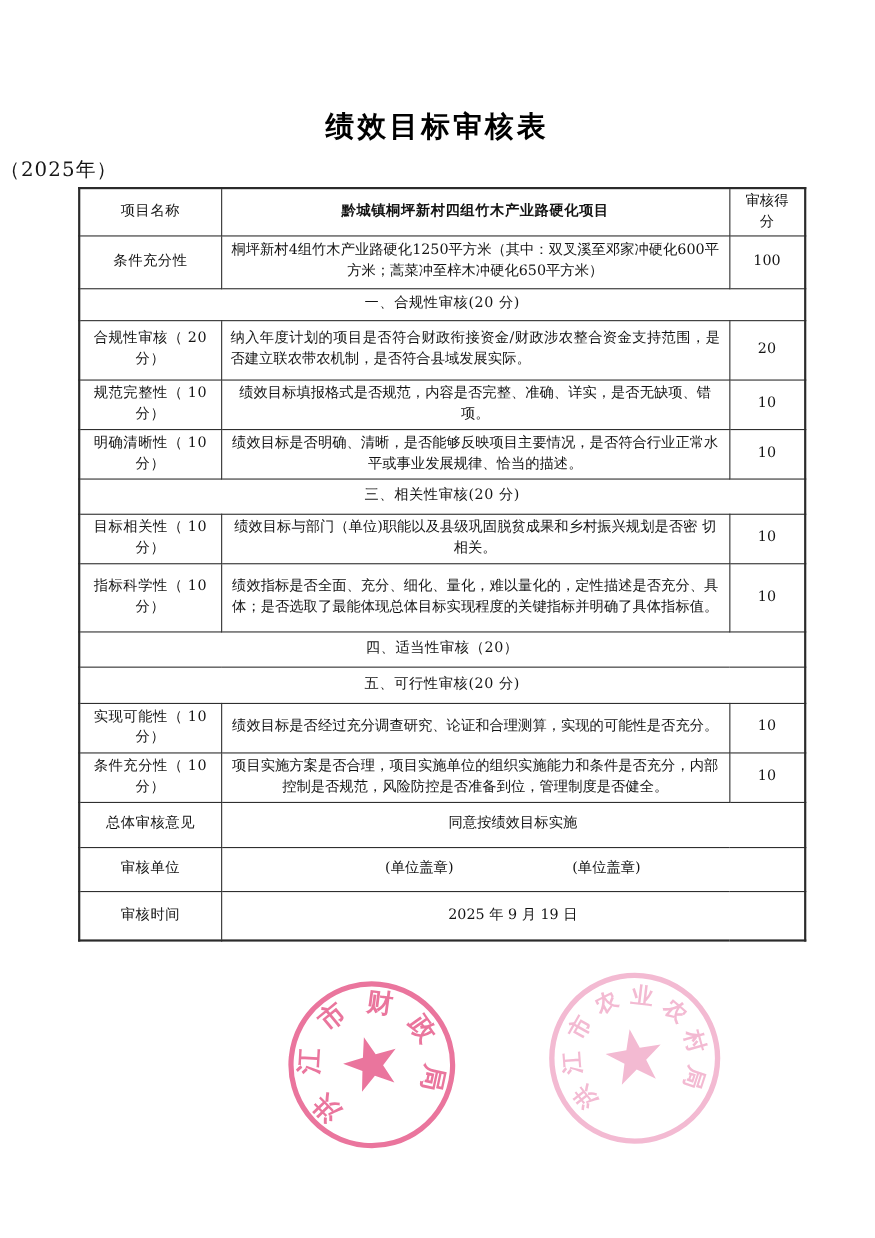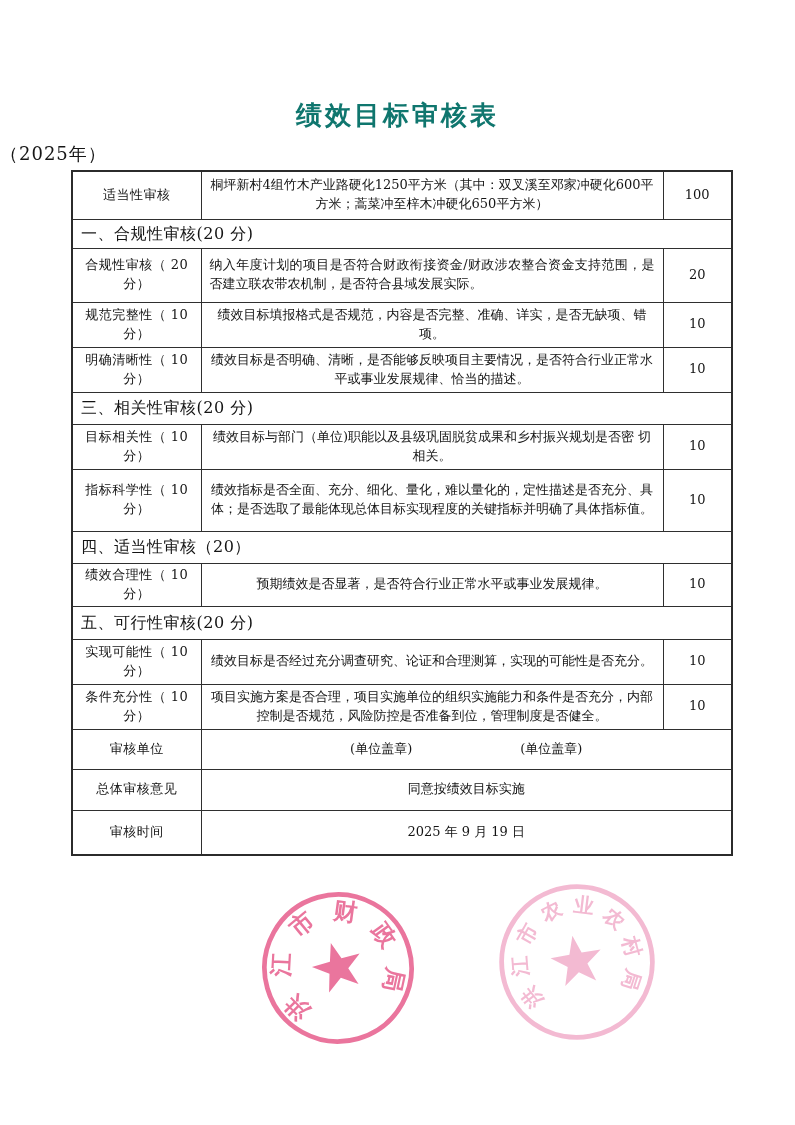--- a/index.html
+++ b/index.html
@@ -3,41 +3,41 @@
 <meta charset="utf-8">
 <style>
   html,body{margin:0;padding:0;}
   body{
     width:795px;height:1125px;background:#ffffff;position:relative;
     font-family:"DejaVu Serif","Liberation Serif",serif;color:#1c1c1c;
     overflow:hidden;
   }
   .doc-title{
     position:absolute;top:98px;left:0;width:795px;text-align:center;
-    font-size:26px;font-weight:bold;letter-spacing:3px;color:#0f766e;
+    font-size:26px;font-weight:bold;letter-spacing:3px;color:#000000;
   }
   .doc-subtitle{
     position:absolute;top:142px;left:0;width:795px;text-align:left;
     font-size:18px;color:#161616;letter-spacing:1px;
   }
   table.review{
     position:absolute;left:71px;top:170px;width:660px;
     border-collapse:collapse;table-layout:fixed;
     font-size:13px;line-height:1.45;color:#141414;
     border:2px solid #2b2b2b;
   }
   table.review td{
     border:1px solid #2f2f2f;padding:2px 8px;vertical-align:middle;
   }
   td.lbl{text-align:center;padding:2px 14px;letter-spacing:.5px;}
   td.crit{text-align:center;}
   td.crit.just{text-align:justify;text-justify:inter-ideograph;}
   td.score{text-align:center;font-family:"DejaVu Serif","Liberation Serif",serif;}
   td.sec{
-    text-align:left;padding-left:6px;font-size:16px;letter-spacing:.5px;
+    text-align:center;padding-left:6px;font-size:13px;letter-spacing:.5px;
   }
   td.projname{text-align:center;font-weight:600;letter-spacing:.5px;}
   .rating-line{display:flex;justify-content:center;align-items:center;gap:52px;}
   .opt{white-space:nowrap;}
   .cb{
     display:inline-block;width:13px;height:13px;border:1.5px solid #262626;
     line-height:12px;text-align:center;font-size:11px;vertical-align:-2px;
     margin-left:4px;font-family:"DejaVu Sans","Liberation Sans",sans-serif;
     font-weight:bold;color:#1a1a1a;box-sizing:border-box;
   }
@@ -56,23 +56,28 @@
 <div class="doc-subtitle">（2025年）</div>
 
 <table class="review">
   <colgroup>
       <col style="width:129px">
       <col style="width:462px">
       <col style="width:69px">
     </colgroup>
 
   <tbody>
+      <tr style="height:42px">
+    <td class="lbl">项目名称</td>
+    <td class="projname">黔城镇桐坪新村四组竹木产业路硬化项目</td>
+    <td class="score">审核得分</td>
+  </tr>
 
   <tr style="height:48px">
-    <td class="lbl">适当性审核</td>
+    <td class="lbl">条件充分性</td>
     <td class="crit">桐坪新村4组竹木产业路硬化1250平方米（其中：双叉溪至邓家冲硬化600平方米；蒿菜冲至梓木冲硬化650平方米）</td>
     <td class="score">100</td>
   </tr>
 
   <tr style="height:29px">
     <td class="sec" colspan="3">一、合规性审核(20 分)</td>
   </tr>
   <tr style="height:54px">
     <td class="lbl">合规性审核（ 20 分）</td>
     <td class="crit just">纳入年度计划的项目是否符合财政衔接资金/财政涉农整合资金支持范围，是否建立联农带农机制，是否符合县域发展实际。</td>
@@ -100,54 +105,49 @@
   </tr>
   <tr style="height:62px">
     <td class="lbl">指标科学性（ 10 分）</td>
     <td class="crit">绩效指标是否全面、充分、细化、量化，难以量化的，定性描述是否充分、具体；是否选取了最能体现总体目标实现程度的关键指标并明确了具体指标值。</td>
     <td class="score">10</td>
   </tr>
 
   <tr style="height:32px">
     <td class="sec" colspan="3">四、适当性审核（20）</td>
   </tr>
-  <tr style="height:43px">
-    <td class="lbl">绩效合理性（ 10 分）</td>
-    <td class="crit">预期绩效是否显著，是否符合行业正常水平或事业发展规律。</td>
-    <td class="score">10</td>
-  </tr>
 
   <tr style="height:33px">
     <td class="sec" colspan="3">五、可行性审核(20 分)</td>
   </tr>
   <tr style="height:45px">
     <td class="lbl">实现可能性（ 10 分）</td>
     <td class="crit">绩效目标是否经过充分调查研究、论证和合理测算，实现的可能性是否充分。</td>
     <td class="score">10</td>
   </tr>
   <tr style="height:45px">
     <td class="lbl">条件充分性（ 10 分）</td>
     <td class="crit">项目实施方案是否合理，项目实施单位的组织实施能力和条件是否充分，内部控制是否规范，风险防控是否准备到位，管理制度是否健全。</td>
     <td class="score">10</td>
   </tr>
 
 
+  <tr style="height:41px">
+    <td class="lbl">总体审核意见</td>
+    <td colspan="2" class="centered">同意按绩效目标实施</td>
+  </tr>
+
   <tr style="height:40px">
     <td class="lbl">审核单位</td>
     <td colspan="2">
       <div class="seal-notes">
         <span>(单位盖章)</span>
         <span>(单位盖章)</span>
       </div>
     </td>
-  </tr>
-
-  <tr style="height:41px">
-    <td class="lbl">总体审核意见</td>
-    <td colspan="2" class="centered">同意按绩效目标实施</td>
   </tr>
 
   <tr style="height:45px">
     <td class="lbl">审核时间</td>
     <td colspan="2" class="centered">2025 年 9 月 19 日</td>
   </tr>
 </tbody>
   </table>
 
 <div class="stamp" id="stamp-left"><svg viewBox="-100 -100 200 200">

